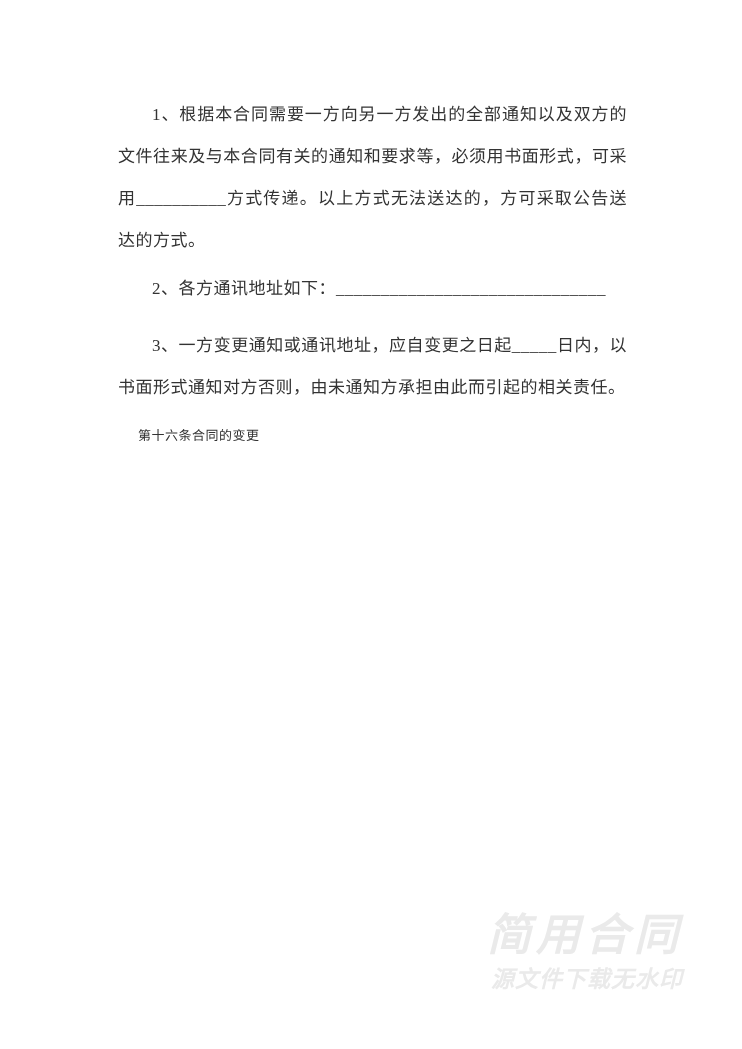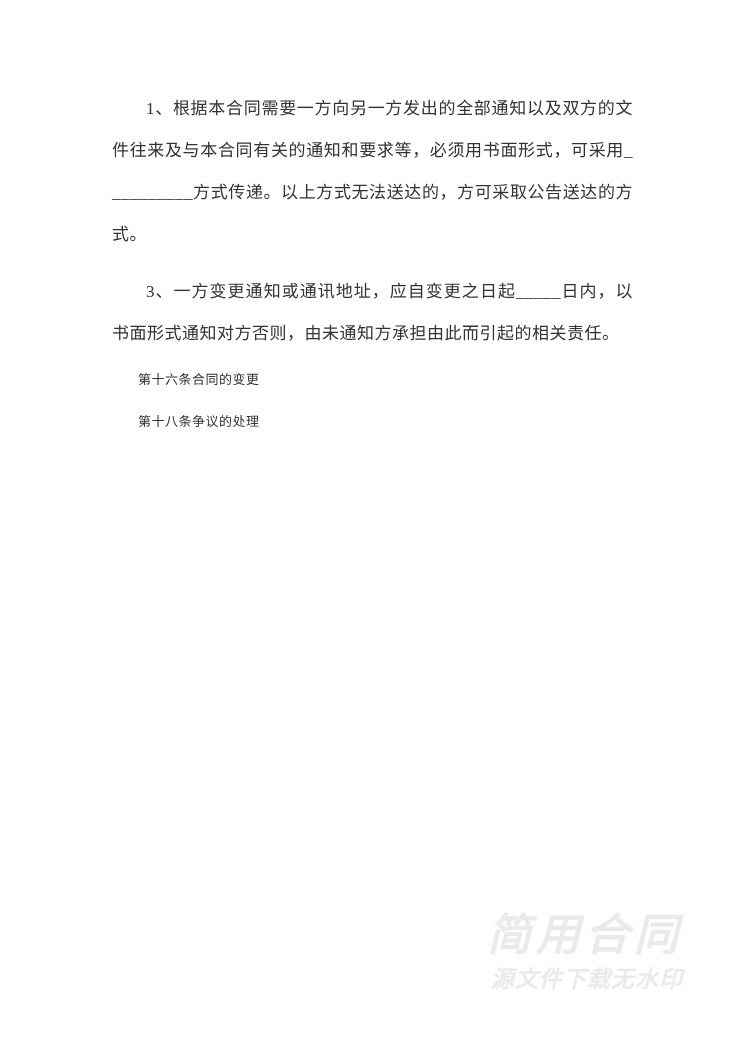--- a/index.html
+++ b/index.html
@@ -21,21 +21,21 @@
     top: 88px;
     width: 521px;
     color: #333333;
     font-size: 17px;
     line-height: 42px;
     letter-spacing: 0.5px;
     text-align: justify;
     word-break: break-all;
   }
   .para {
-    margin: 0;
+    margin: 6px;
     text-indent: 2em;
   }
   .para.no-indent {
     text-indent: 0;
   }
   .heading {
     margin: 0;
     text-indent: 2em;
     font-weight: normal;
     font-size: 13px;
@@ -68,28 +68,28 @@
     letter-spacing: 1px;
     white-space: nowrap;
   }
 </style>
 </head>
 <body>
 
 <div class="doc">
   <p class="para">1、根据本合同需要一方向另一方发出的全部通知以及双方的文件往来及与本合同有关的通知和要求等，必须用书面形式，可采用__________方式传递。以上方式无法送达的，方可采取公告送达的方式。</p>
 
+  <p class="para">2、各方通讯地址如下：______________________________</p>
 
 
   <p class="para mt15">3、一方变更通知或通讯地址，应自变更之日起_____日内，以书面形式通知对方否则，由未通知方承担由此而引起的相关责任。</p>
 
   <p class="heading mt4">第十六条合同的变更</p>
 
 
 
 
-  <p class="heading">第十八条争议的处理</p>
 </div>
 
 <div class="watermark">
   <div class="wm-line1">简用合同</div>
   <div class="wm-line2">源文件下载无水印</div>
 </div>
 
 </body></html>

